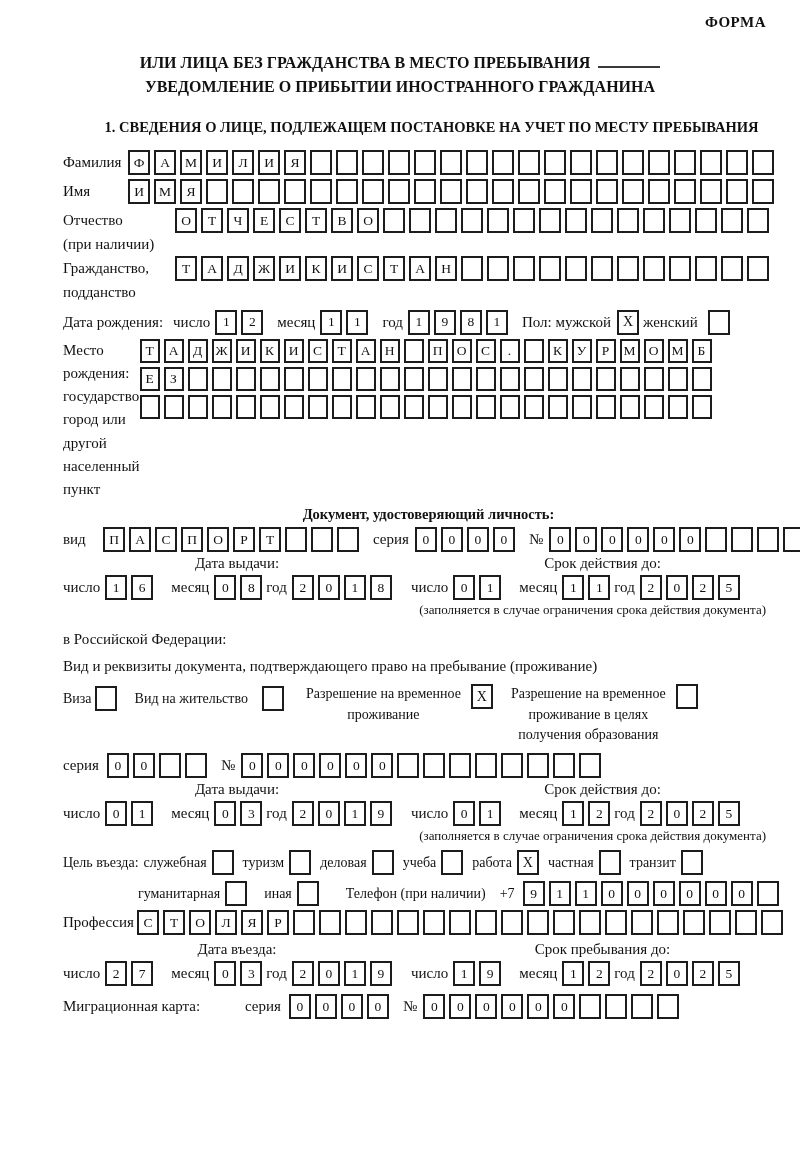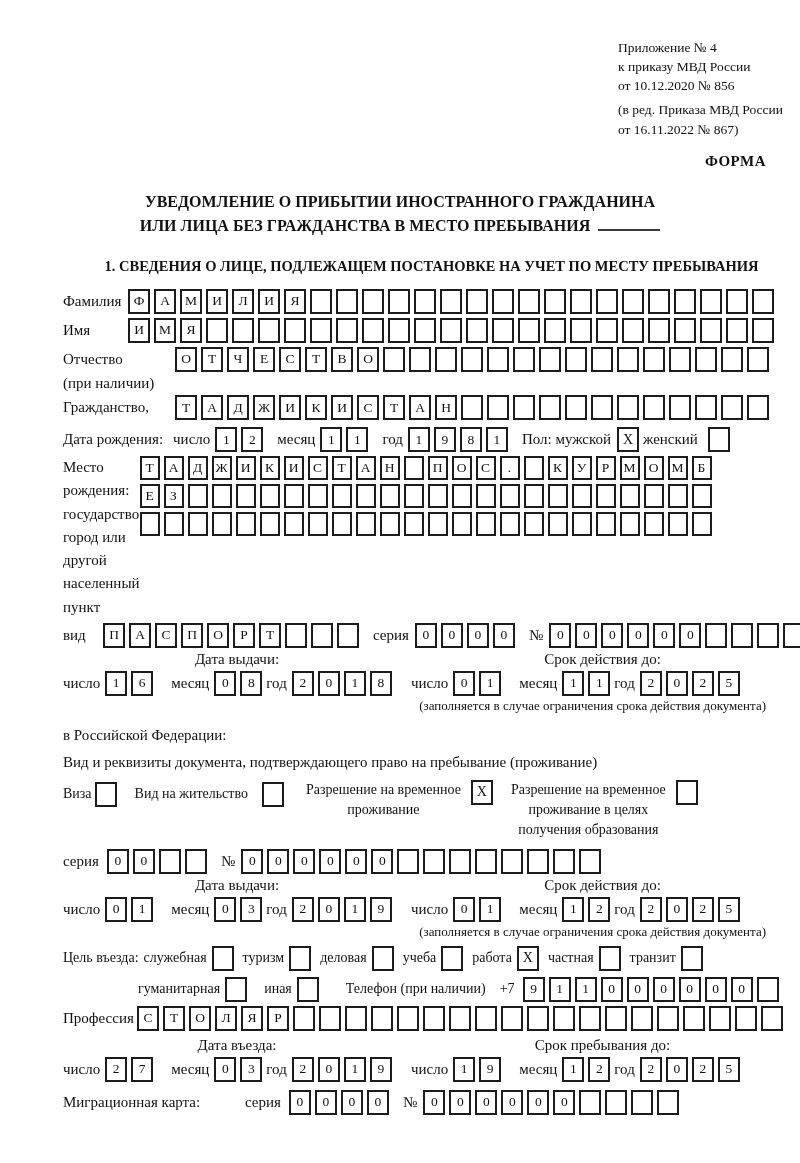--- a/index.html
+++ b/index.html
@@ -52,35 +52,26 @@
   .lab-col{line-height:1.55;}
   .rows-col .cells{margin-top:0;}
   .rows-col .rline{margin-bottom:4px;}
   .para{margin-top:8px;line-height:1.8;}
 </style>
 </head>
 <body>
 
 <div class="page">
 
-  <div class="annex">
-    <div>Приложение № 4</div>
-    <div>к приказу МВД России</div>
-    <div>от 10.12.2020 № 856</div>
-    <div class="annex-note">
-      <div>(в ред. Приказа МВД России</div>
-      <div>от 16.11.2022 № 867)</div>
-    </div>
-  </div>
 
   <div class="forma">ФОРМА</div>
 
   <div class="title">
+    <div><span>ИЛИ ЛИЦА БЕЗ ГРАЖДАНСТВА В МЕСТО ПРЕБЫВАНИЯ</span><span class="blank-underline"></span></div>
     <div>УВЕДОМЛЕНИЕ О ПРИБЫТИИ ИНОСТРАННОГО ГРАЖДАНИНА</div>
-    <div><span>ИЛИ ЛИЦА БЕЗ ГРАЖДАНСТВА В МЕСТО ПРЕБЫВАНИЯ</span><span class="blank-underline"></span></div>
   </div>
 
   <div class="section-heading">1. СВЕДЕНИЯ О ЛИЦЕ, ПОДЛЕЖАЩЕМ ПОСТАНОВКЕ НА УЧЕТ ПО МЕСТУ ПРЕБЫВАНИЯ</div>
 
   <div class="main">
 
     <div class="frow" style="margin-top:14px;">
       <span class="flabel w65">Фамилия</span>
       <span class="cells">
           <span class="cell">Ф</span>
@@ -193,20 +184,21 @@
           <span class="cell"></span>
           <span class="cell"></span>
           <span class="cell"></span>
           <span class="cell"></span>
           <span class="cell"></span>
           <span class="cell"></span>
           <span class="cell"></span>
           <span class="cell"></span>
         </span>
     </div>
+    <div class="subline">подданство</div>
 
     <div class="frow" style="margin-top:7px;">
       <span class="flabel" style="margin-right:10px;">Дата рождения:</span>
       <span class="dgroup">
         <span class="dlabel">число</span>
         <span class="cells">
             <span class="cell">1</span>
             <span class="cell">2</span>
           </span>
       </span>
@@ -314,20 +306,21 @@
             <span class="cell"></span>
             <span class="cell"></span>
             <span class="cell"></span>
             <span class="cell"></span>
             <span class="cell"></span>
             <span class="cell"></span>
           </div>
       </div>
     </div>
 
+    <div class="block-heading">Документ, удостоверяющий личность:</div>
 
     <div class="frow">
       <span class="flabel w40">вид</span>
       <span class="cells">
           <span class="cell">П</span>
           <span class="cell">А</span>
           <span class="cell">С</span>
           <span class="cell">П</span>
           <span class="cell">О</span>
           <span class="cell">Р</span>

